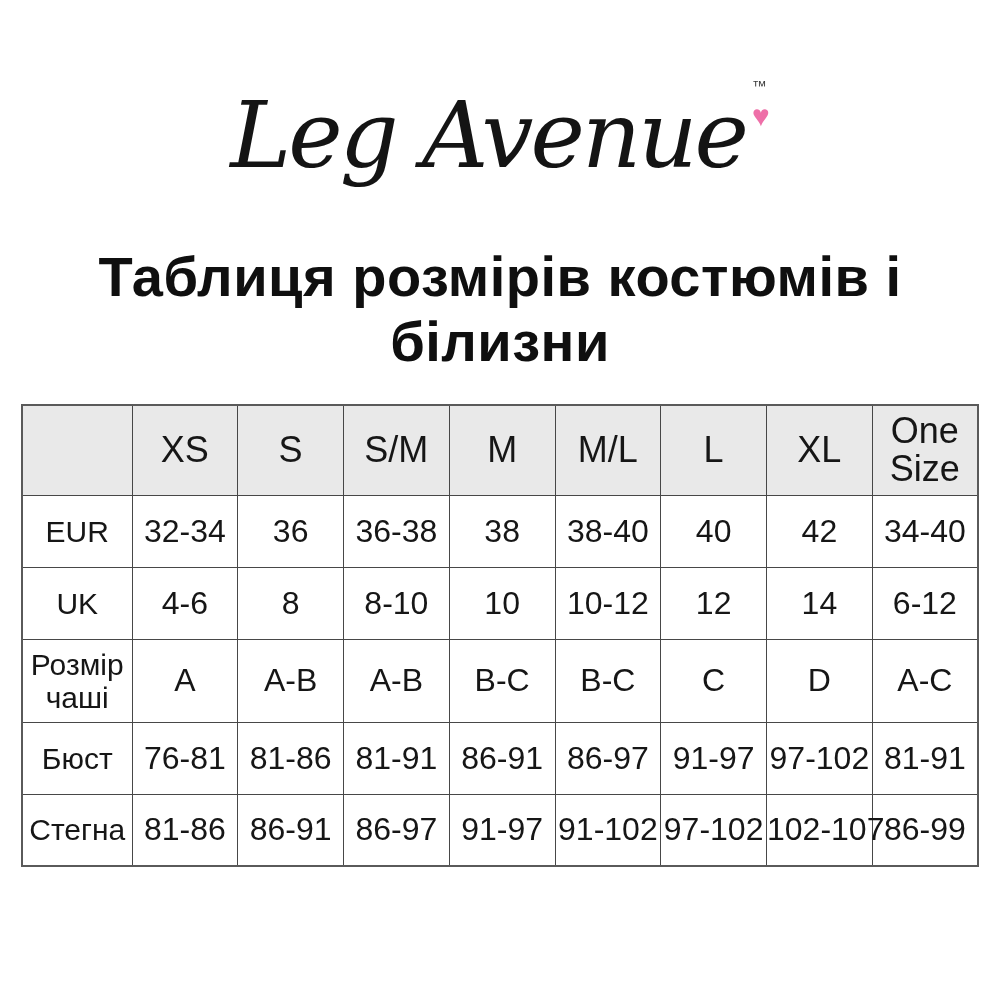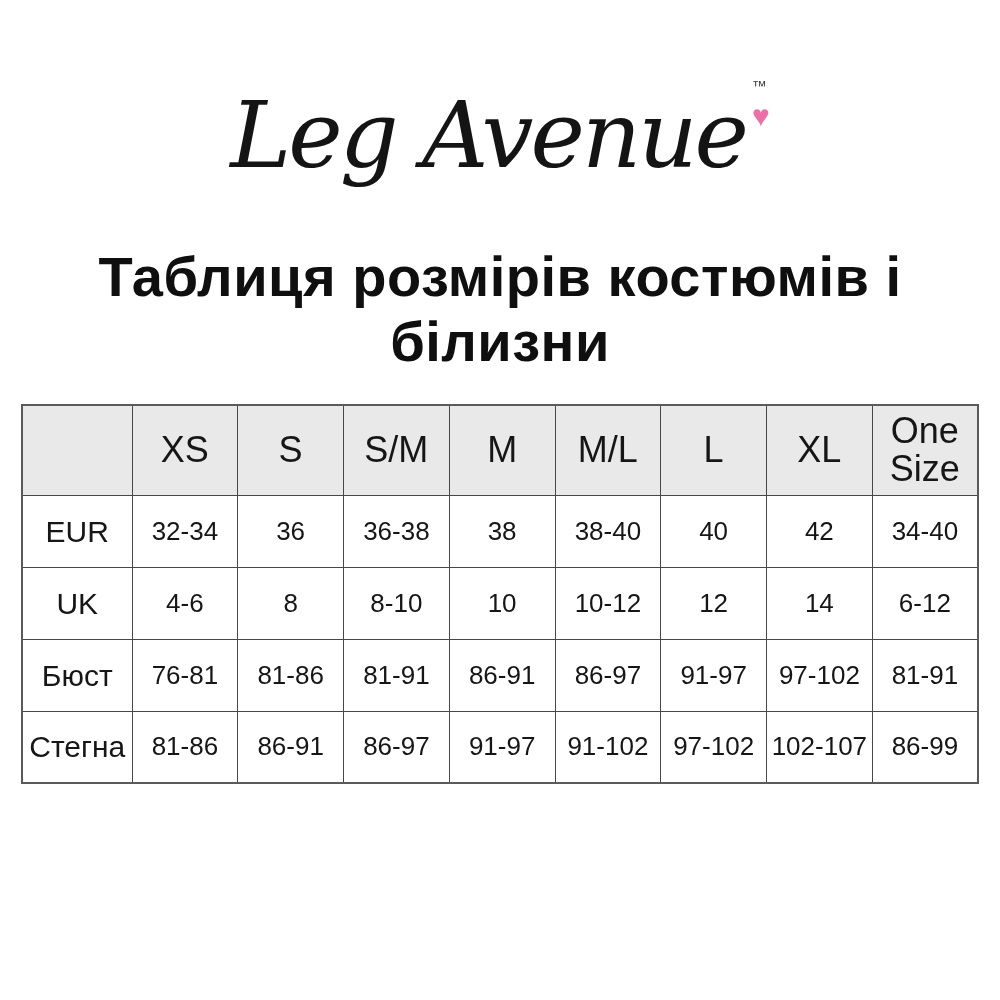--- a/index.html
+++ b/index.html
@@ -75,21 +75,21 @@
   table.size-table th {
     background: #e9e9e9;
     font-weight: normal;
     font-size: 36px;
     height: 90px;
     line-height: 1.05;
     color: #161616;
   }
   table.size-table td {
     background: #ffffff;
-    font-size: 26px;
+    font-size: 32px;
     height: 72px;
     white-space: nowrap;
     color: #161616;
   }
   table.size-table td.row-label {
     font-size: 30px;
     white-space: normal;
     line-height: 1.1;
     padding: 8px 4px;
   }
@@ -152,20 +152,31 @@
             <td>4-6</td>
             <td>8</td>
             <td>8-10</td>
             <td>10</td>
             <td>10-12</td>
             <td>12</td>
             <td>14</td>
             <td>6-12</td>
           </tr>
           <tr>
+            <td class="row-label">Розмір чаші</td>
+            <td>A</td>
+            <td>A-B</td>
+            <td>A-B</td>
+            <td>B-C</td>
+            <td>B-C</td>
+            <td>C</td>
+            <td>D</td>
+            <td>A-C</td>
+          </tr>
+          <tr>
             <td class="row-label">Бюст</td>
             <td>76-81</td>
             <td>81-86</td>
             <td>81-91</td>
             <td>86-91</td>
             <td>86-97</td>
             <td>91-97</td>
             <td>97-102</td>
             <td>81-91</td>
           </tr>

